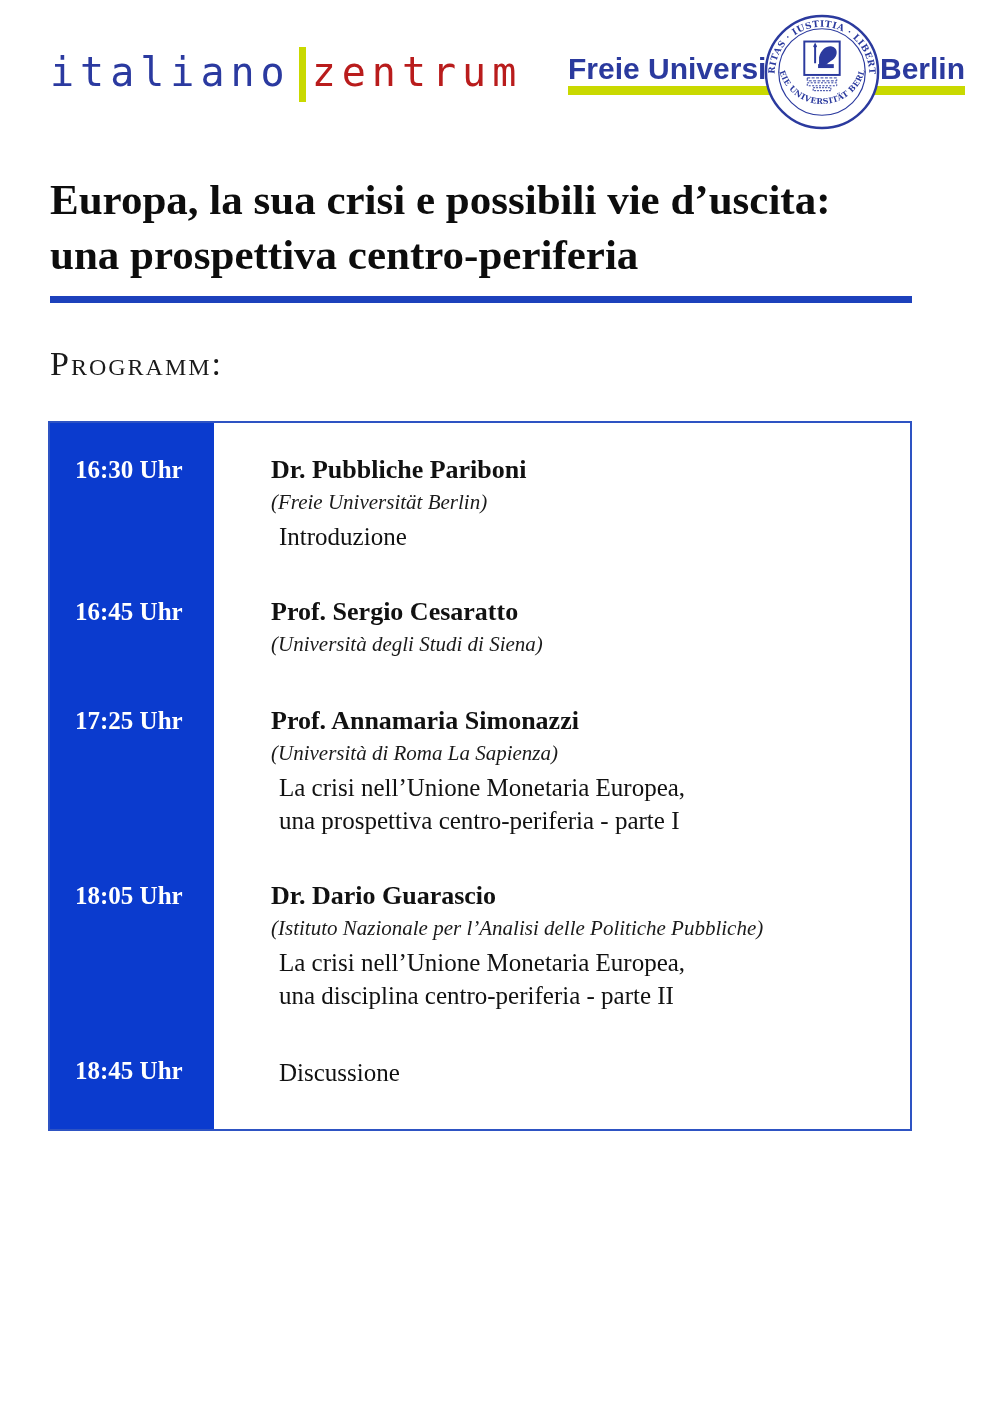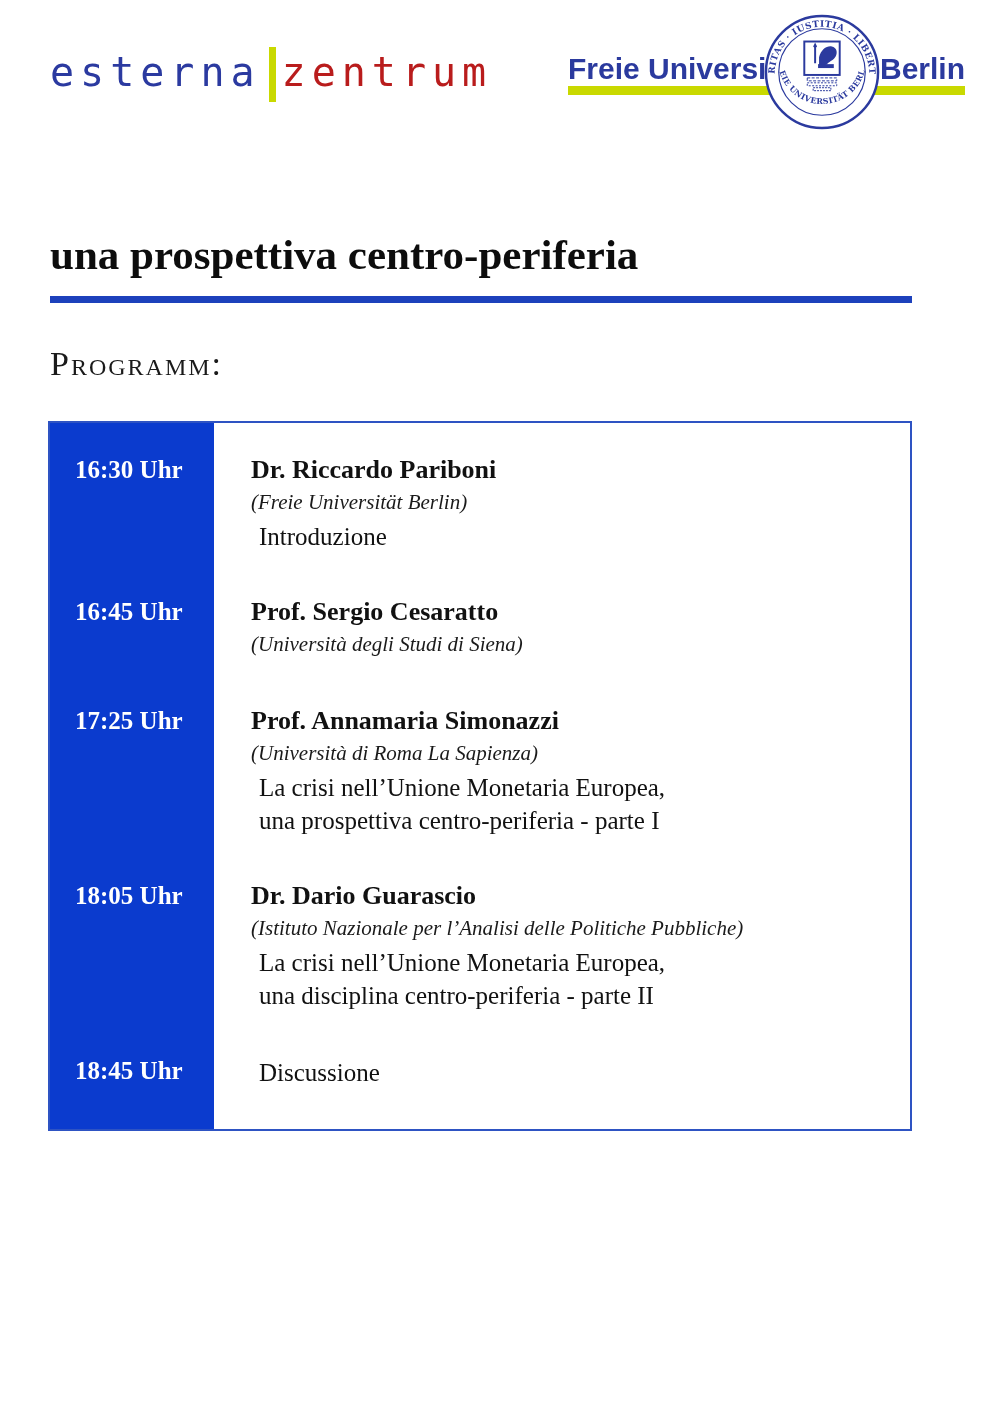--- a/index.html
+++ b/index.html
@@ -88,21 +88,21 @@
     border: 2px solid #2e53c3;
     background: #ffffff;
     padding: 32px 0 40px 0;
   }
   .time-col-bg {
     position: absolute;
     left: 0; top: 0; bottom: 0;
     width: 164px;
     background: #0b3bce;
   }
-  .program-row { position: relative; display: flex; margin-bottom: 44px; }
+  .program-row { position: relative; display: flex; margin-bottom: 44px; gap: 20px; }
   .program-row:last-child { margin-bottom: 0; }
   .program-time {
     width: 164px;
     flex: 0 0 164px;
     padding-left: 25px;
     color: #ffffff;
     font-weight: bold;
     font-size: 25px;
     line-height: 30px;
     white-space: nowrap;
@@ -114,21 +114,21 @@
   .topic-line { line-height: 33px; margin-left: 8px; }
 </style>
 </head>
 <body>
 
 <div class="page">
 
   <header class="header">
 
     <div class="iz-logo">
-      <span class="iz-part1">esterna</span>
+      <span class="iz-part1">italiano</span>
       <span class="iz-divider"></span>
       <span class="iz-part2">zentrum</span>
     </div>
 
     <div class="fu-logo">
       <span class="fu-name">Freie Universität</span>
       <div class="fu-bar"></div>
       <svg class="fu-seal" viewBox="0 0 120 120">
         <circle cx="60" cy="60" r="57" fill="#ffffff" stroke="#2b3a9e" stroke-width="2.5"></circle>
         <circle cx="60" cy="60" r="44" fill="none" stroke="#2b3a9e" stroke-width="1.2"></circle>
@@ -153,34 +153,34 @@
         </g>
       </svg>
       <span class="fu-city">Berlin</span>
     </div>
 
   </header>
 
   <main>
 
     <h1 class="title">
-      <br>
+      <span>Europa, la sua crisi e possibili vie d’uscita:</span><br>
       <span>una prospettiva centro-periferia</span>
     </h1>
     <div class="title-rule"></div>
 
     <h2 class="section-heading">Programm:</h2>
 
     <section class="program">
       <div class="time-col-bg"></div>
       <div id="rows">
   <div class="program-row">
     <div class="program-time">16:30 Uhr</div>
     <div class="program-entry">
-      <div class="speaker-name">Dr. Riccardo Pariboni</div>
+      <div class="speaker-name">Dr. Pubbliche Pariboni</div>
       <div class="speaker-affil">(Freie Universität Berlin)</div>
       <div class="talk-topic">
                 <div class="topic-line">Introduzione</div>
               </div>
     </div>
   </div>
 
   <div class="program-row">
     <div class="program-time">16:45 Uhr</div>
     <div class="program-entry">

